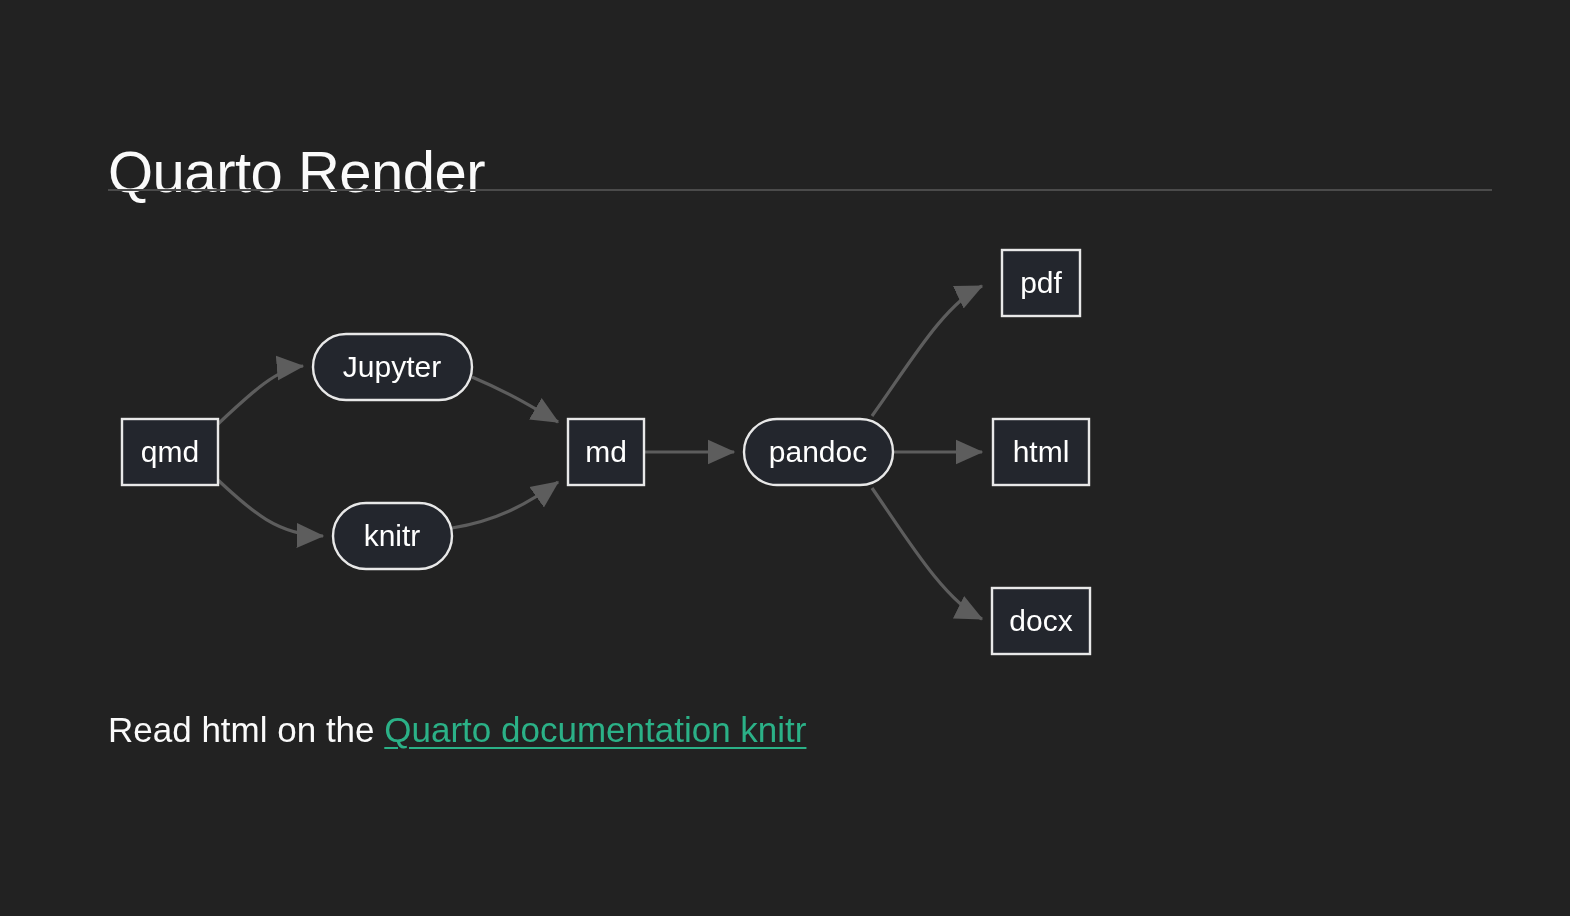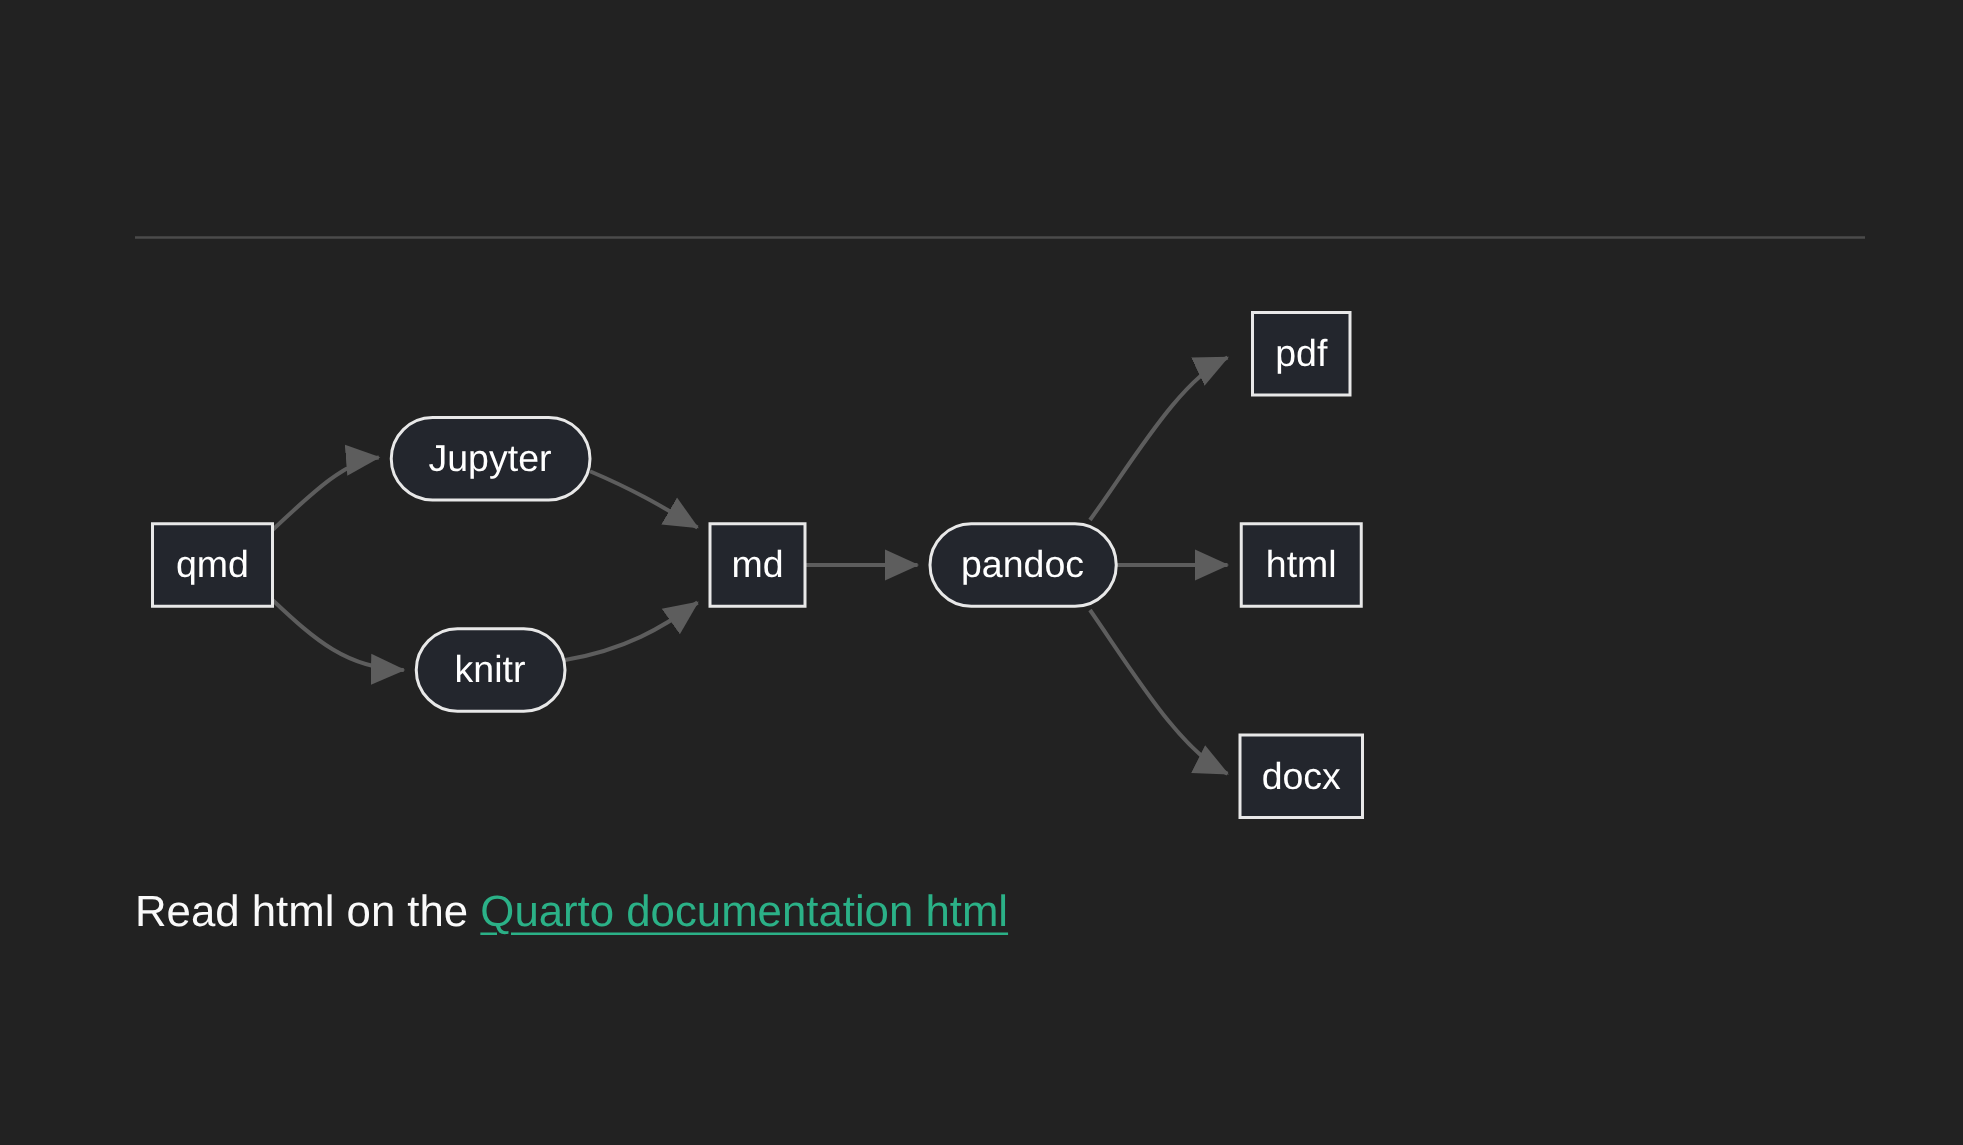--- a/index.html
+++ b/index.html
@@ -88,20 +88,21 @@
     text-underline-offset: 5px;
     text-decoration-thickness: 2px;
     cursor: pointer;
   }
 </style>
 </head>
 <body>
 
 <div class="slide">
 
+  <h1 class="slide-title">Quarto Render</h1>
 
   <div class="title-rule"></div>
 
   <div class="diagram-wrap">
     <svg class="diagram-svg" width="1570" height="916" viewBox="0 0 1570 916">
 
       <defs>
         <marker id="arrowhead" markerWidth="9" markerHeight="9" refX="8.2" refY="4.5" orient="auto" markerUnits="strokeWidth">
           <path d="M0,0.6 L8.6,4.5 L0,8.4 z" class="edge-head"></path>
         </marker>
@@ -161,15 +162,15 @@
       </g>
 
       <g>
         <rect class="node-shape" x="992" y="588" width="98" height="66" rx="0"></rect>
         <text class="node-label" x="1041" y="623">docx</text>
       </g>
 
     </svg>
   </div>
 
-  <p class="footer-line"><span>Read html on the </span><a class="footer-link">Quarto documentation html</a></p>
+  <p class="footer-line"><span>Read html on the </span><a class="footer-link">Quarto documentation knitr</a></p>
 
 </div>
 
 </body></html>

